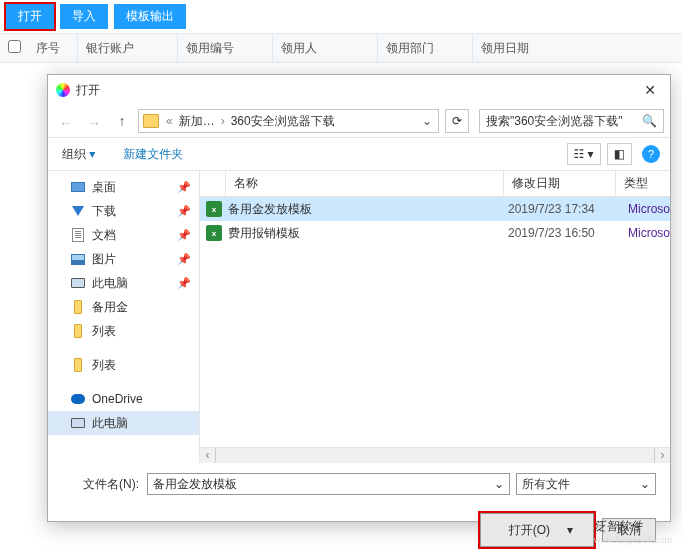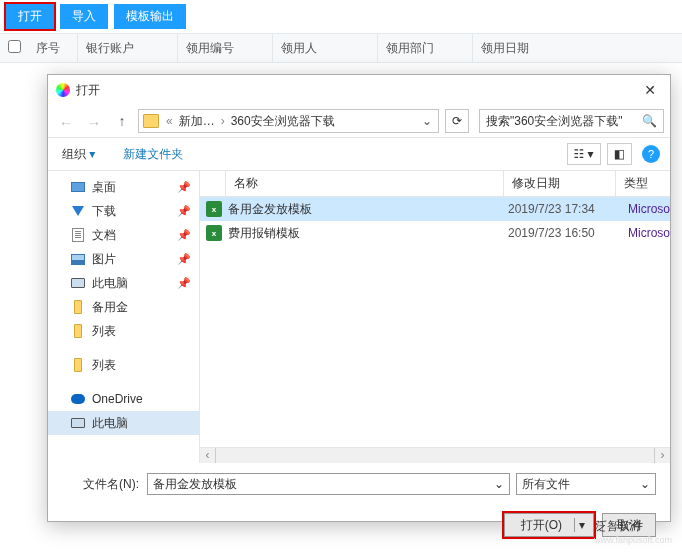--- a/index.html
+++ b/index.html
@@ -60,21 +60,21 @@
 
 .scroll-h{height:16px;border-top:1px solid #e5e5e5;background:#f0f0f0;display:flex}
 
 .bottom{padding:10px 14px 8px}
 .fn-row{display:flex;align-items:center;margin-bottom:18px}
 .fn-lbl{width:85px;text-align:right;padding-right:8px}
 .fn-inp{flex:1;height:22px;border:1px solid #999;padding:0 5px;display:flex;align-items:center;justify-content:space-between}
 .ft-sel{width:140px;height:22px;border:1px solid #999;margin-left:6px;padding:0 5px;display:flex;align-items:center;justify-content:space-between}
 .act-row{display:flex;justify-content:flex-end;gap:8px;align-items:center}
 .obtn{height:24px;border:1px solid #999;background:#e8e8e8;padding:0 14px;display:flex;align-items:center;cursor:pointer}
-.obtn.split{padding:4px;outline:2px solid #d00}
+.obtn.split{padding:16px;outline:2px solid #d00}
 .obtn.split .lbl{padding:0 12px;border-right:1px solid #999;height:100%;display:flex;align-items:center}
 .obtn.split .ar{width:14px;text-align:center;color:#333}
 
 .watermark{position:absolute;right:10px;bottom:12px;font-size:16px;color:#ccc;font-style:italic;pointer-events:none}
 .watermark small{display:block;font-size:9px;color:#ddd;text-align:right;font-style:normal}
 </style>
 </head>
 <body>
 
 <div class="topbar">

